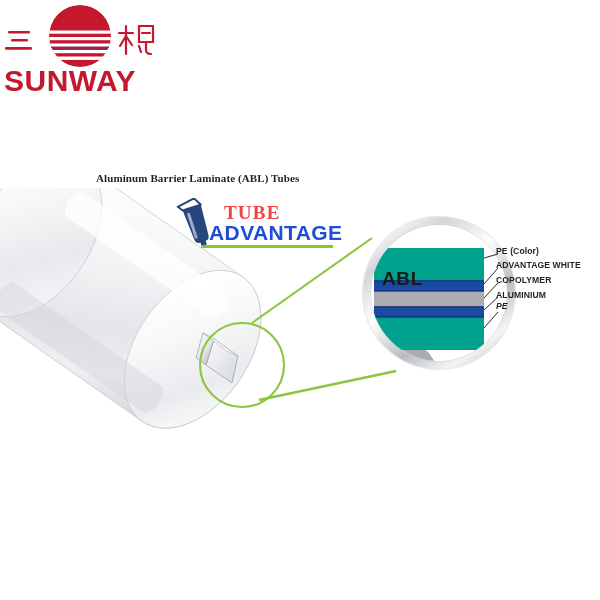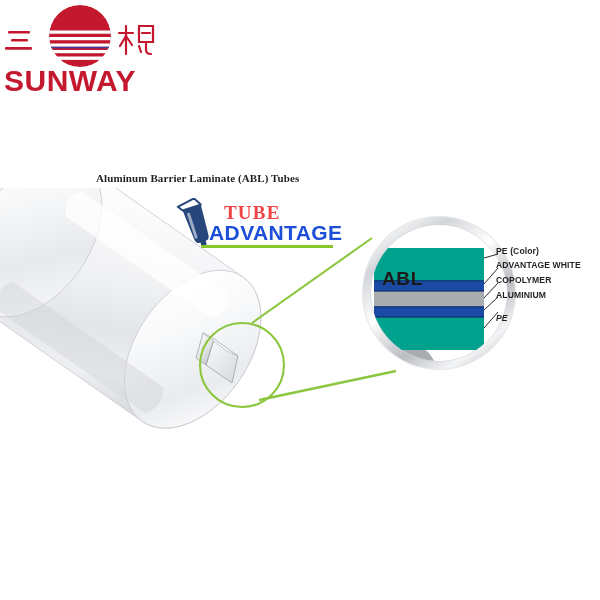--- a/index.html
+++ b/index.html
@@ -121,21 +121,21 @@
     font-size: 8.6px;
     font-weight: bold;
     color: #231f20;
     white-space: nowrap;
     letter-spacing: 0.1px;
   }
   .layer-label.l0 { top: 0px; }
   .layer-label.l1 { top: 14px; }
   .layer-label.l2 { top: 29px; }
   .layer-label.l3 { top: 44px; }
-  .layer-label.l4 { top: 67px; font-style: italic; }
+  .layer-label.l4 { top: 55px; font-style: italic; }
 
   #abl-word {
     position: absolute;
     left: 382px; top: 227px;
     font-family: "Liberation Sans", sans-serif;
     font-weight: bold;
     font-size: 19px;
     letter-spacing: 0.6px;
     color: #1a1a1a;
     margin-top: 41px;

